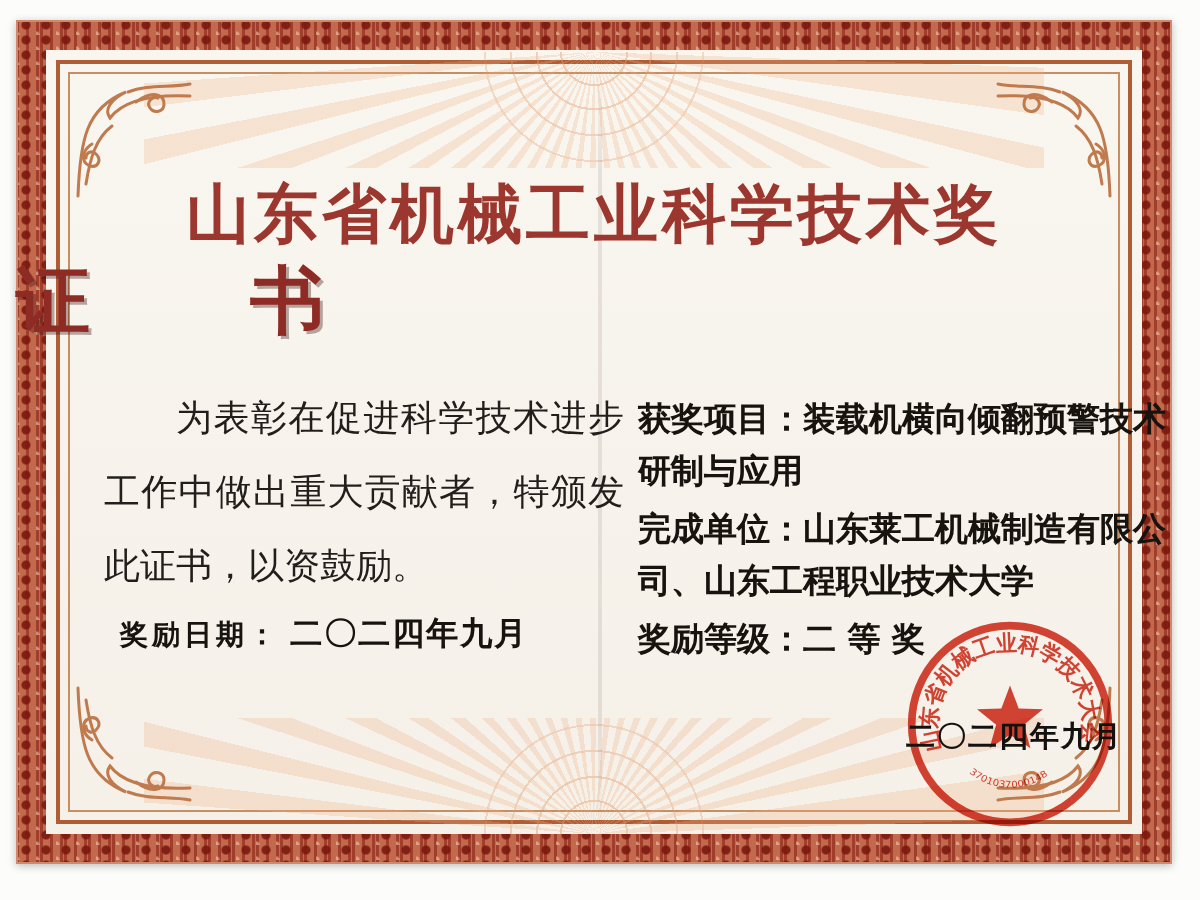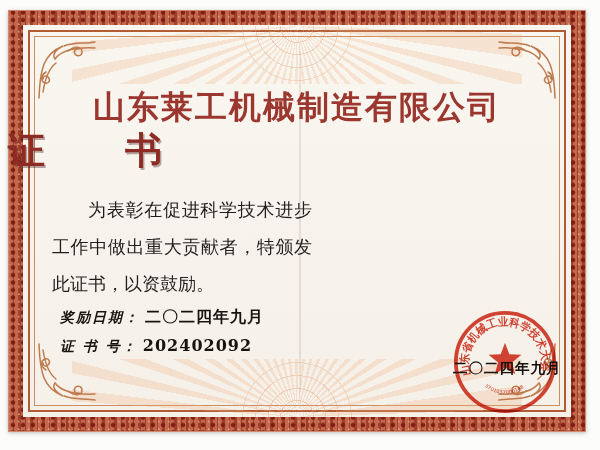--- a/index.html
+++ b/index.html
@@ -71,21 +71,21 @@
 
   .body-text {
     position:absolute; left:44px; top:181px; width:260px;
     font-size:18px; line-height:37px; font-weight:400; color:#221e1b;
     text-indent:2em; text-align:justify; margin:0;
   }
 
   .meta-line { position:absolute; left:52px; white-space:nowrap; color:#17130f; }
   .meta-date { top:297px; }
   .meta-no   { top:326px; }
-  .meta-label { font-size:14px; font-weight:700; font-style:italic; letter-spacing:2px; }
+  .meta-label { font-size:14px; font-weight:700; letter-spacing:2px; }
   .meta-value { font-size:16px; font-weight:700; letter-spacing:1px; }
 
   .fields {
     position:absolute; left:311px; top:187px; width:264px;
     font-size:16.5px; line-height:26px; font-weight:700; color:#17130f;
   }
   .fields p { margin:0 0 3px 0; text-align:left; }
 
   .seal { position:absolute; left:444px; top:299px; width:106px; height:106px;
           mix-blend-mode:multiply; opacity:.95; }
@@ -147,34 +147,35 @@
         <path d="M7,54 C9,41 12,31 20,25"></path>
         <path d="M28,8 C38,4 49,6 59,4"></path>
         <path d="M10,34 c-5,3 -6,9 -1,11 c4,1 6,-3 3,-6 c-2,-2 -5,-1 -5,2"></path>
         <path d="M32,13 c8,-6 14,-4 14,1 c0,4 -5,5 -7,2 c-2,-3 1,-6 4,-5"></path>
       </g>
         </svg>
     </div>
 
     <div class="fold"></div>
 
-    <div class="title">山东莱工机械制造有限公司</div>
+    <div class="title">山东省机械工业科学技术奖</div>
     <div class="subtitle">证　　书</div>
 
     <p class="body-text">为表彰在促进科学技术进步工作中做出重大贡献者，特颁发此证书，以资鼓励。</p>
 
     <div class="meta-line meta-date">
       <span class="meta-label">奖励日期：</span>
       <span class="meta-value">二〇二四年九月</span>
     </div>
-    <div class="meta-line meta-no">
-      <span class="meta-label">证 书 号：</span>
-      <span class="meta-value">202402092</span>
+
+    <div class="fields">
+      <p><span>获奖项目：</span><span>装载机横向倾翻预警技术研制与应用</span></p>
+      <p><span>完成单位：</span><span>山东莱工机械制造有限公司、山东工程职业技术大学</span></p>
+      <p><span>奖励等级：</span><span>二 等 奖</span></p>
     </div>
-
 
     <svg class="seal" viewBox="0 0 110 110">
       <circle cx="55" cy="55" r="51" fill="none" stroke="#d63c2b" stroke-width="4"></circle>
       <path id="sealArc" d="M19.3,68 A38,38 0 1 1 90.7,68" fill="none"></path>
       <path id="serialArc" d="M33.8,80.3 A33,33 0 0 0 76.2,80.3" fill="none"></path>
       <text font-size="11.5" font-weight="bold" fill="#d63c2b" font-family="DejaVu Sans, sans-serif">
         <textPath href="#sealArc" startOffset="0" textLength="142" lengthAdjust="spacingAndGlyphs">山东省机械工业科学技术大会</textPath>
       </text>
       <path fill="#d63c2b" d="M55,35 L59.5,46.9 L72.1,47.4 L62.2,55.4 L65.6,67.6 L55,60.6 L44.4,67.6 L47.8,55.4 L37.9,47.4 L50.5,46.9 Z"></path>
       <text font-size="4.8" fill="#d63c2b" font-family="DejaVu Sans, sans-serif">

